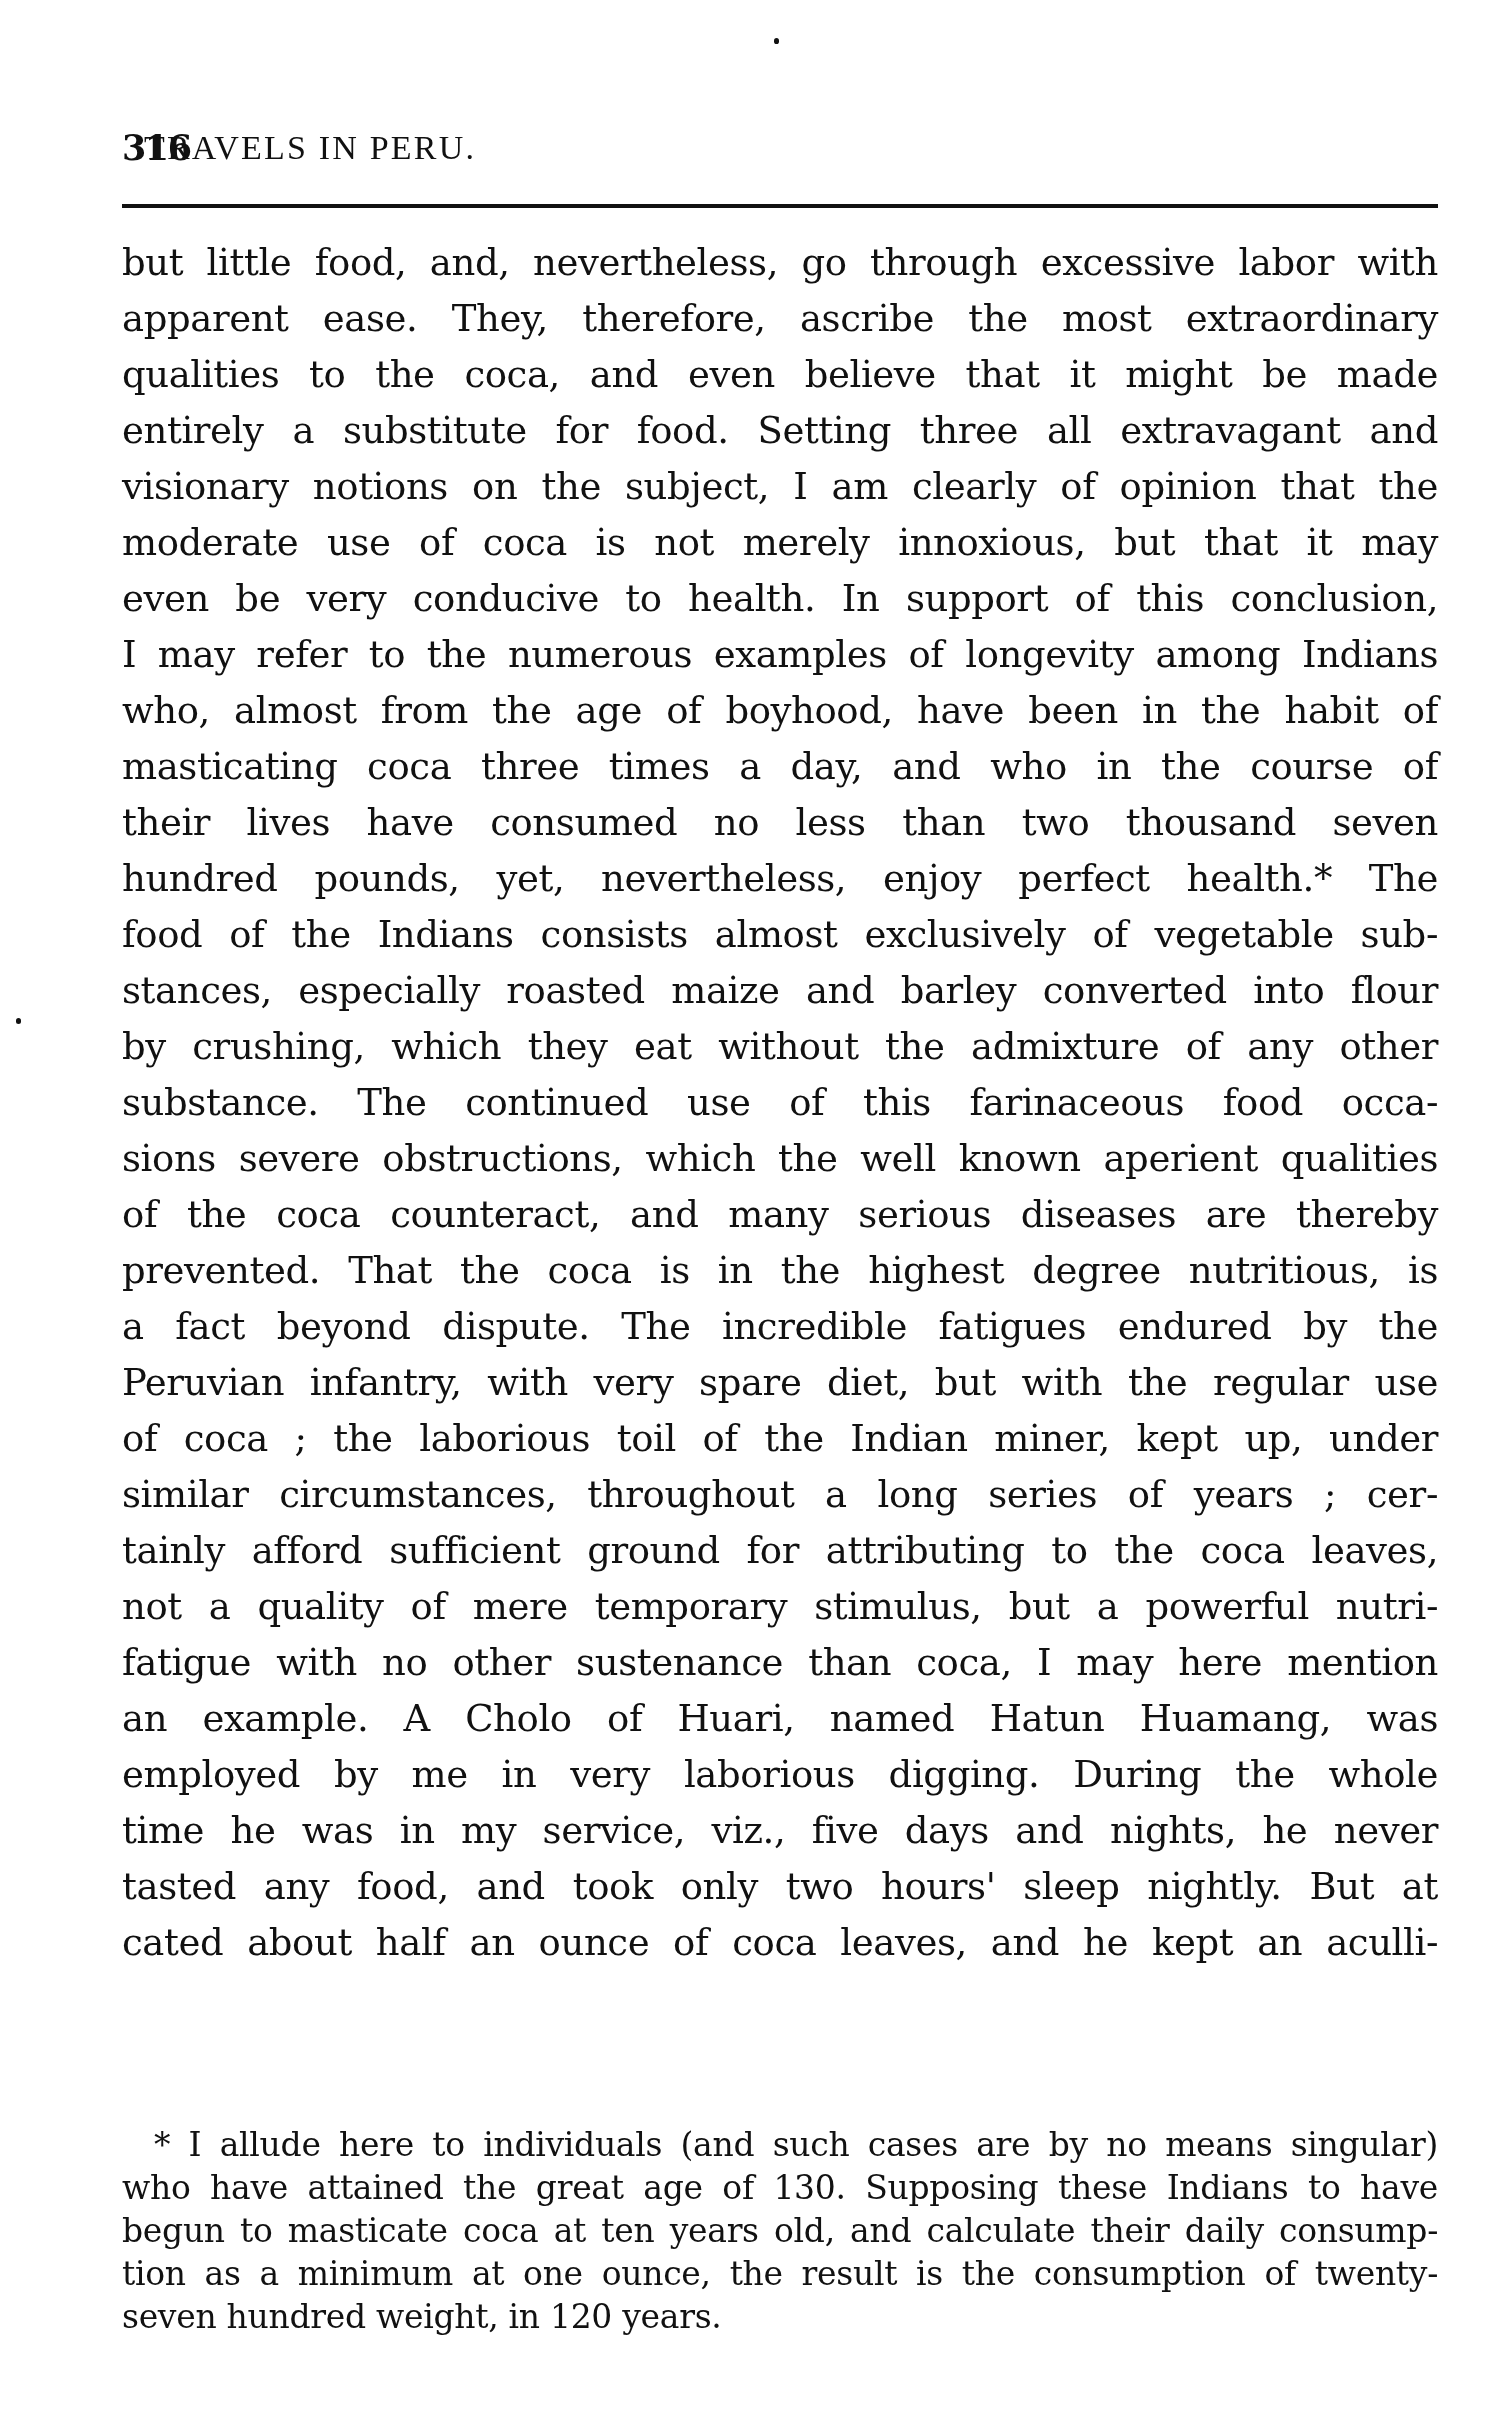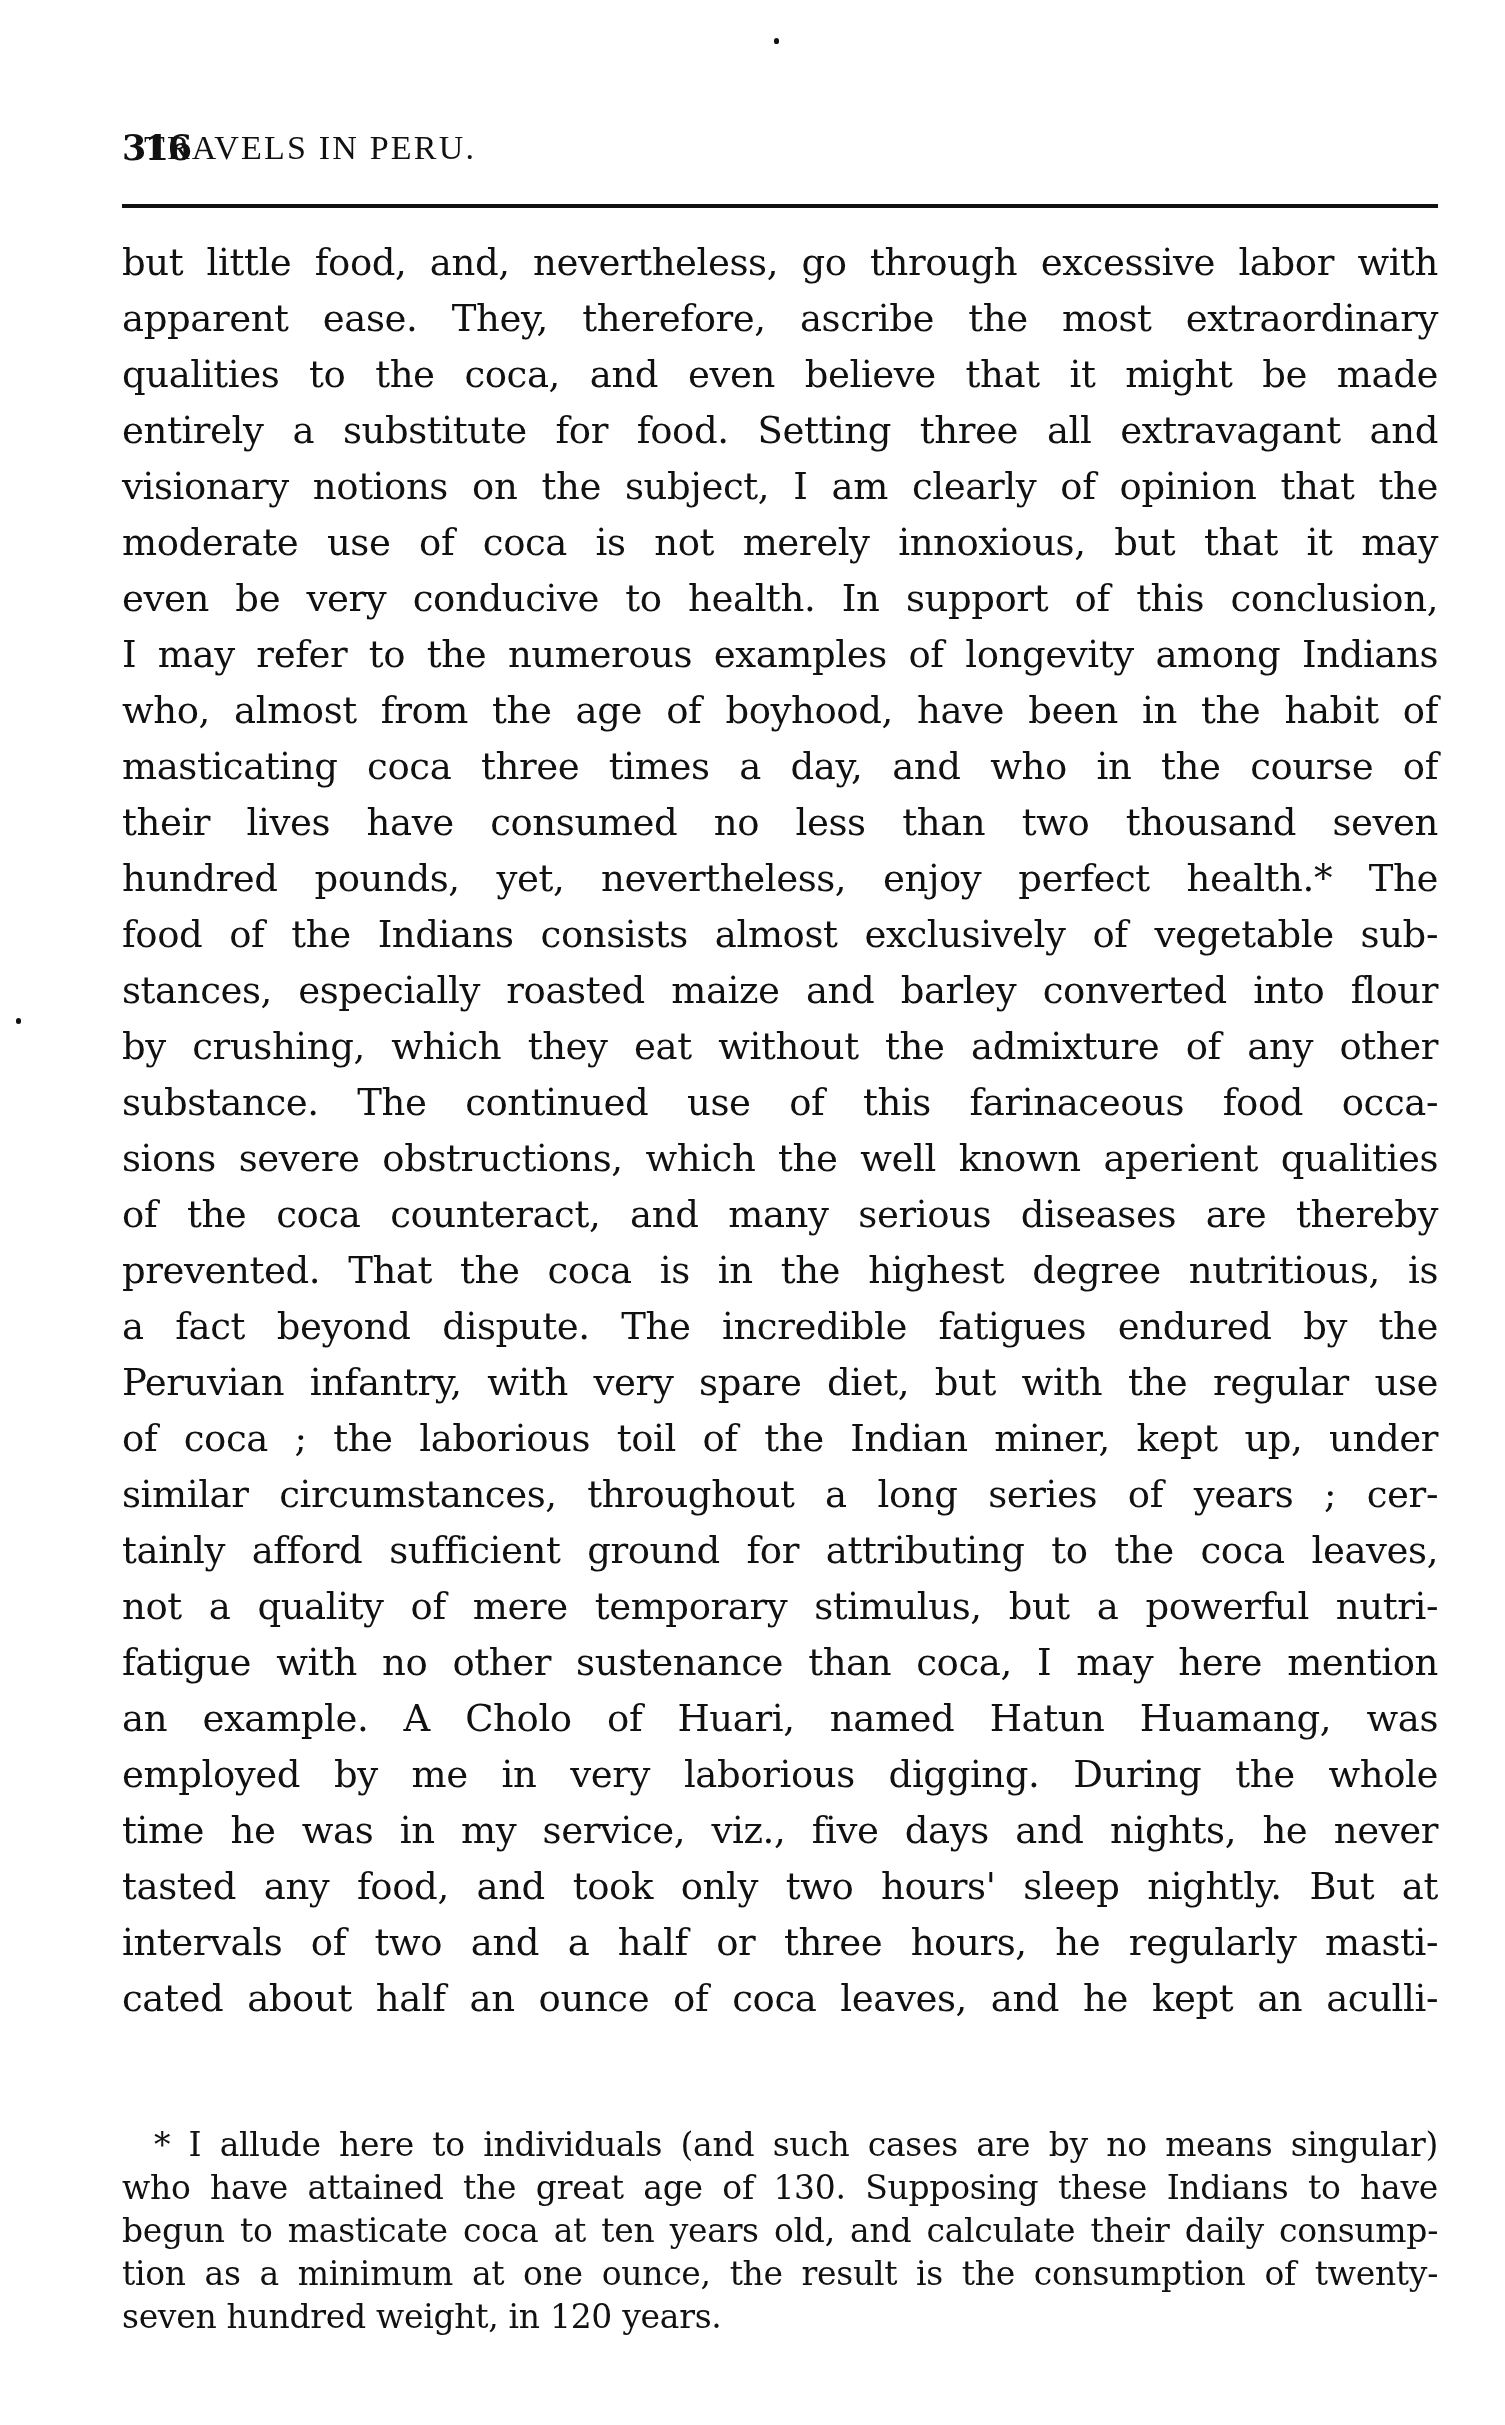--- a/index.html
+++ b/index.html
@@ -140,21 +140,20 @@
     <span class="line">Peruvian infantry, with very spare diet, but with the regular use</span>
     <span class="line">of coca ; the laborious toil of the Indian miner, kept up, under</span>
     <span class="line">similar circumstances, throughout a long series of years ; cer-</span>
     <span class="line">tainly afford sufficient ground for attributing to the coca leaves,</span>
     <span class="line">not a quality of mere temporary stimulus, but a powerful nutri-</span>
     <span class="line">fatigue with no other sustenance than coca, I may here mention</span>
     <span class="line">an example.  A Cholo of Huari, named Hatun Huamang, was</span>
     <span class="line">employed by me in very laborious digging.  During the whole</span>
     <span class="line">time he was in my service, viz., five days and nights, he never</span>
     <span class="line">tasted any food, and took only two hours' sleep nightly.  But at</span>
-    <span class="line">intervals of two and a half or three hours, he regularly masti-</span>
     <span class="line">cated about half an ounce of coca leaves, and he kept an aculli-</span>
   </div>
 
   <div class="footnote">
     <span class="fn-line first">* I allude here to individuals (and such cases are by no means singular)</span>
     <span class="fn-line">who have attained the great age of 130.  Supposing these Indians to have</span>
     <span class="fn-line">begun to masticate coca at ten years old, and calculate their daily consump-</span>
     <span class="fn-line">tion as a minimum at one ounce, the result is the consumption of twenty-</span>
     <span class="fn-line last">seven hundred weight, in 120 years.</span>
   </div>

